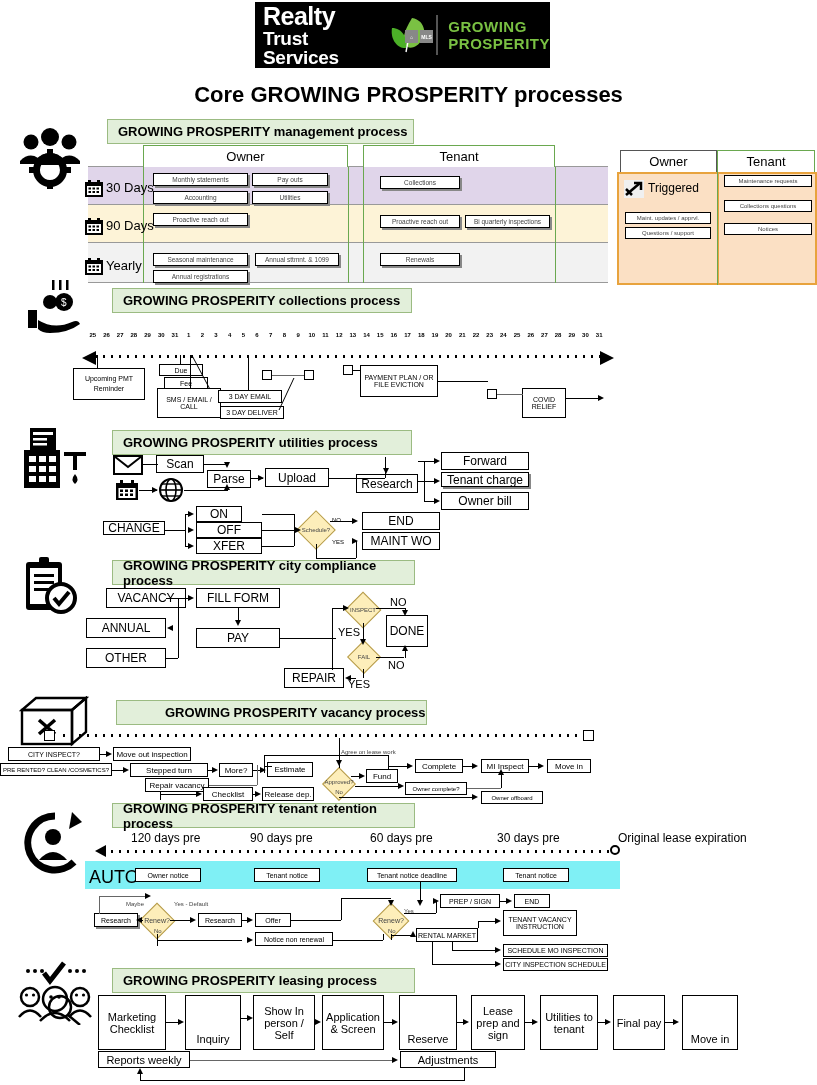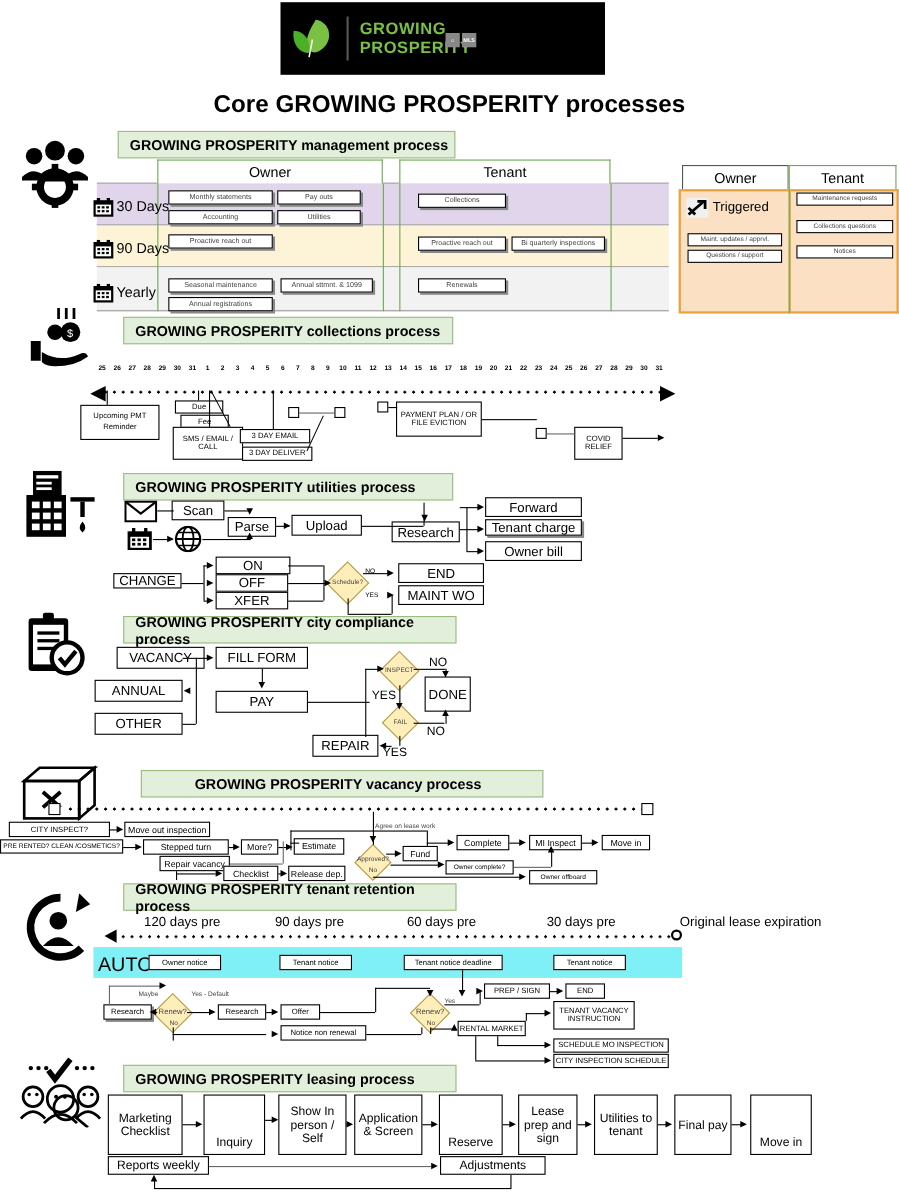--- a/index.html
+++ b/index.html
@@ -56,20 +56,24 @@
   
   .dots{position:absolute;height:3px;
      background-image:radial-gradient(circle, #000 1.2px, transparent 1.4px);
      background-size:8px 3px;background-repeat:repeat-x;}
   .sq{position:absolute;border:1.5px solid #000;background:#fff;box-sizing:border-box;}
 </style>
 </head>
 <body>
 
 <div class="abs" id="logo">
+  <div class="lw">
+    <div class="l1">Realty</div>
+    <div class="l2">Trust Services</div>
+  </div>
   <div class="leaf">
     <svg width="48" height="46" viewBox="0 0 48 46">
       <path d="M30 6 C44 8 47 26 34 34 C26 39 20 32 22 24 C24 15 28 10 30 6 Z" fill="#7ac143"></path>
       <path d="M10 16 C20 16 26 26 24 36 C16 37 8 28 10 16 Z" fill="#4caf28"></path>
       <path d="M24 40 L27 24" stroke="#fff" stroke-width="1.4" fill="none"></path>
     </svg>
   </div>
   <div class="mlsbox">
     <div>⌂</div>
     <div>MLS</div>
@@ -354,21 +358,21 @@
 
 <div class="abs bx t12" style="left:156px;top:455px;width:48px;height:18px;">Scan</div>
 <div class="abs bx t12" style="left:207px;top:470px;width:44px;height:18px;">Parse</div>
 <div class="abs bx t12" style="left:265px;top:468px;width:64px;height:19px;">Upload</div>
 <div class="abs bx t12" style="left:356px;top:474px;width:62px;height:19px;">Research</div>
 <div class="abs bx t12" style="left:441px;top:452px;width:88px;height:18px;">Forward</div>
 <div class="abs bx sh t12" style="left:441px;top:472px;width:88px;height:15px;">Tenant charge</div>
 <div class="abs bx t12" style="left:441px;top:492px;width:88px;height:18px;">Owner bill</div>
 
 <div class="abs bx t12" style="left:103px;top:521px;width:62px;height:14px;">CHANGE</div>
-<div class="abs bx t12" style="left:196px;top:506px;width:68px;height:16px;">ON</div>
+<div class="abs bx t12" style="left:196px;top:506px;width:46px;height:16px;">ON</div>
 <div class="abs bx t12" style="left:196px;top:522px;width:66px;height:16px;">OFF</div>
 <div class="abs bx t12" style="left:196px;top:538px;width:66px;height:16px;">XFER</div>
 <div class="abs dia" style="left:302px;top:516px;width:28px;height:28px;"></div>
 <div class="dialab abs t6 gray" style="left:296px;top:525px;width:40px;height:10px;">Schedule?</div>
 <div class="abs t6" style="left:332px;top:517px;">NO</div>
 <div class="abs t6" style="left:332px;top:539px;">YES</div>
 <div class="abs bx t12" style="left:362px;top:512px;width:78px;height:18px;">END</div>
 <div class="abs bx t12" style="left:362px;top:532px;width:78px;height:18px;">MAINT WO</div>
 
 <div class="abs line hl" style="left:143px;top:464px;width:15px;"></div>
@@ -462,21 +466,21 @@
 <div class="abs ard" style="left:402px;top:610px;"></div>
 <div class="abs line vl" style="left:363px;top:623px;height:18px;"></div>
 <div class="abs ard" style="left:360px;top:639px;"></div>
 <div class="abs line hl" style="left:376px;top:657px;width:28px;"></div>
 <div class="abs line vl" style="left:405px;top:650px;height:8px;"></div>
 <div class="abs aru" style="left:402px;top:645px;"></div>
 <div class="abs line hl" style="left:348px;top:678px;width:8px;"></div>
 <div class="abs arl" style="left:345px;top:674.5px;"></div>
 <div class="abs line vl" style="left:363px;top:669px;height:9px;"></div>
 
-<div class="abs banner" style="left:128px;top:700px;width:366px;padding-left:48px;">GROWING PROSPERITY vacancy process</div>
+<div class="abs banner" style="left:116px;top:700px;width:311px;padding-left:48px;">GROWING PROSPERITY vacancy process</div>
 
 <div class="abs" style="left:18px;top:696px;width:72px;height:52px;">
   <svg width="72" height="52" viewBox="0 0 72 52">
     <path d="M4 14 L18 2 L68 2 L54 14 Z" fill="none" stroke="#000" stroke-width="2.4"></path>
     <rect x="4" y="14" width="50" height="34" fill="none" stroke="#000" stroke-width="2.4"></rect>
     <path d="M54 14 L68 2 L68 36 L54 48 Z" fill="none" stroke="#000" stroke-width="2.4"></path>
     <path d="M21 24 L37 38 M37 24 L21 38" stroke="#000" stroke-width="3.5"></path>
   </svg>
 </div>
 

